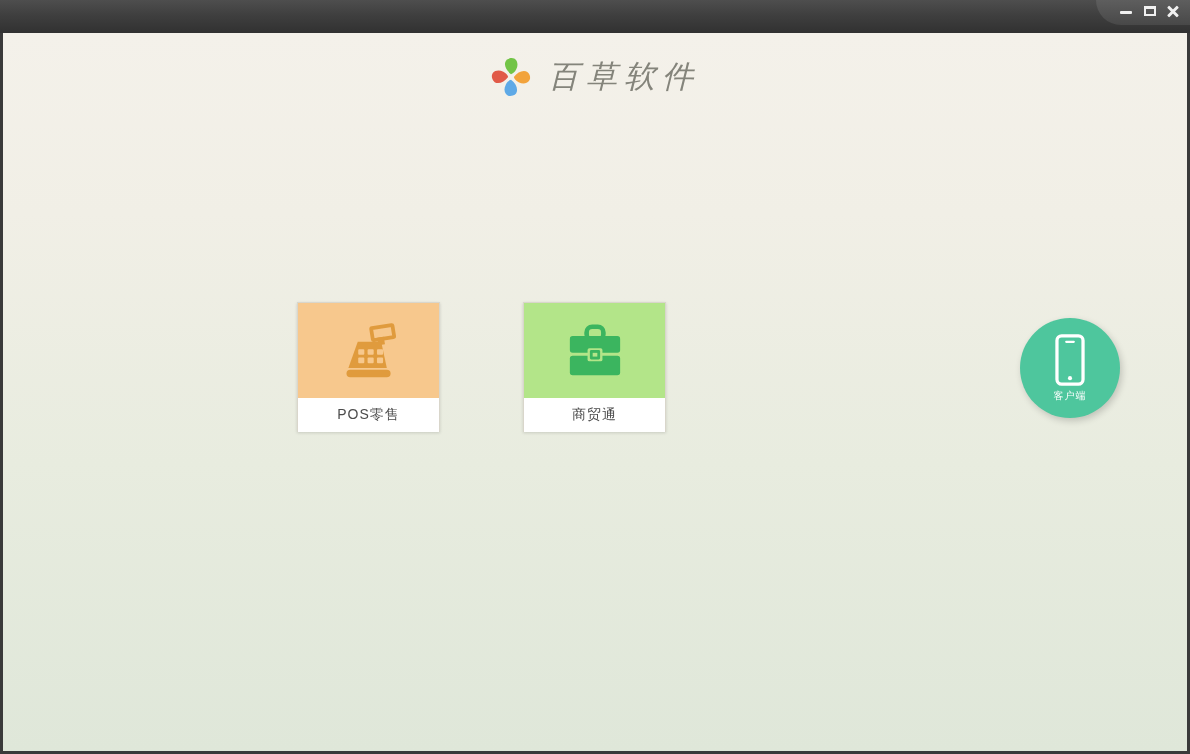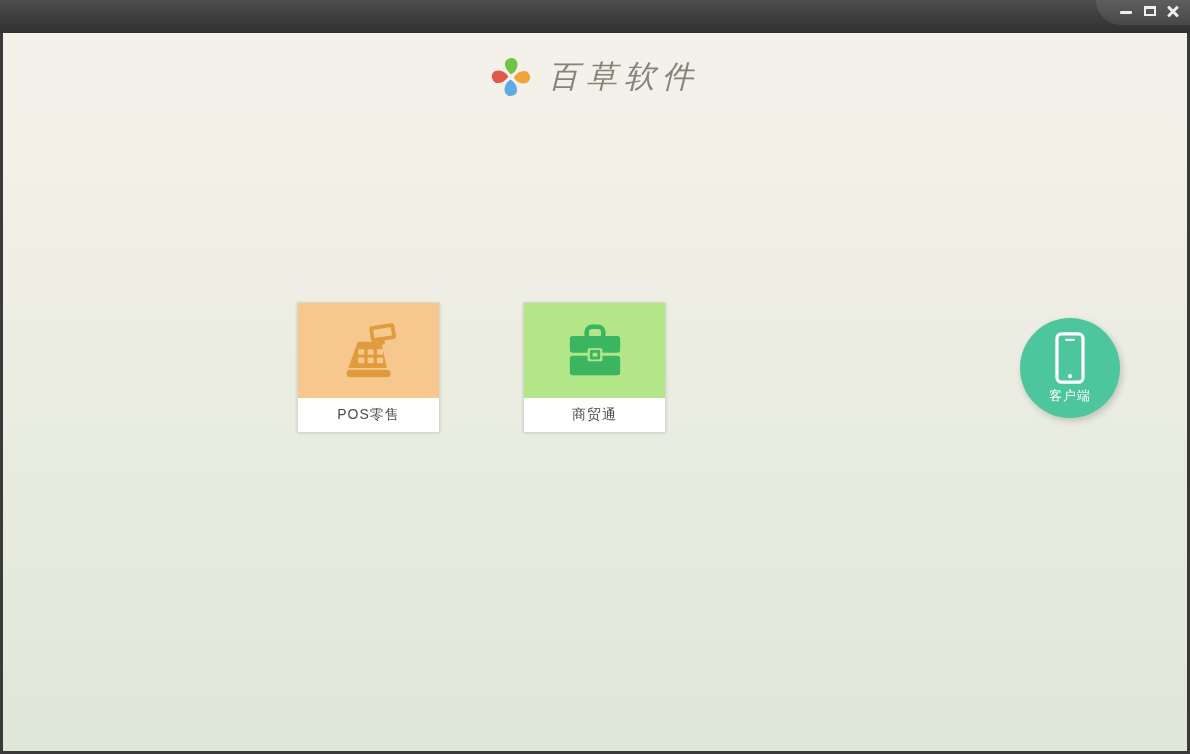--- a/index.html
+++ b/index.html
@@ -43,21 +43,21 @@
   .card.pos     { left:294px; top:269px; }
   .card.trade   { left:520px; top:269px; }
   .card.lean    { left:746px; top:269px; }
   .card.pos .card-top,  .card.lean .card-top { background:#f7c88d; }
   .card.trade .card-top { background:#b3e589; }
 
   
   .client-circle { position:absolute; left:1017px; top:285px; width:100px; height:100px;
     border-radius:50%; background:#4ec69d; box-shadow:2px 3px 7px rgba(0,0,0,0.18);
     display:flex; flex-direction:column; align-items:center; justify-content:center; cursor:pointer; }
-  .client-label { margin-top:2px; font-size:13px; color:#fff; letter-spacing:1px; }
+  .client-label { margin-top:2px; font-size:10px; color:#fff; letter-spacing:1px; }
 </style>
 </head>
 <body>
 
 <div class="app-window">
 
   <div class="titlebar">
     <div class="win-tab"></div>
     <div class="win-btn min">
       <span class="glyph-min"></span>

